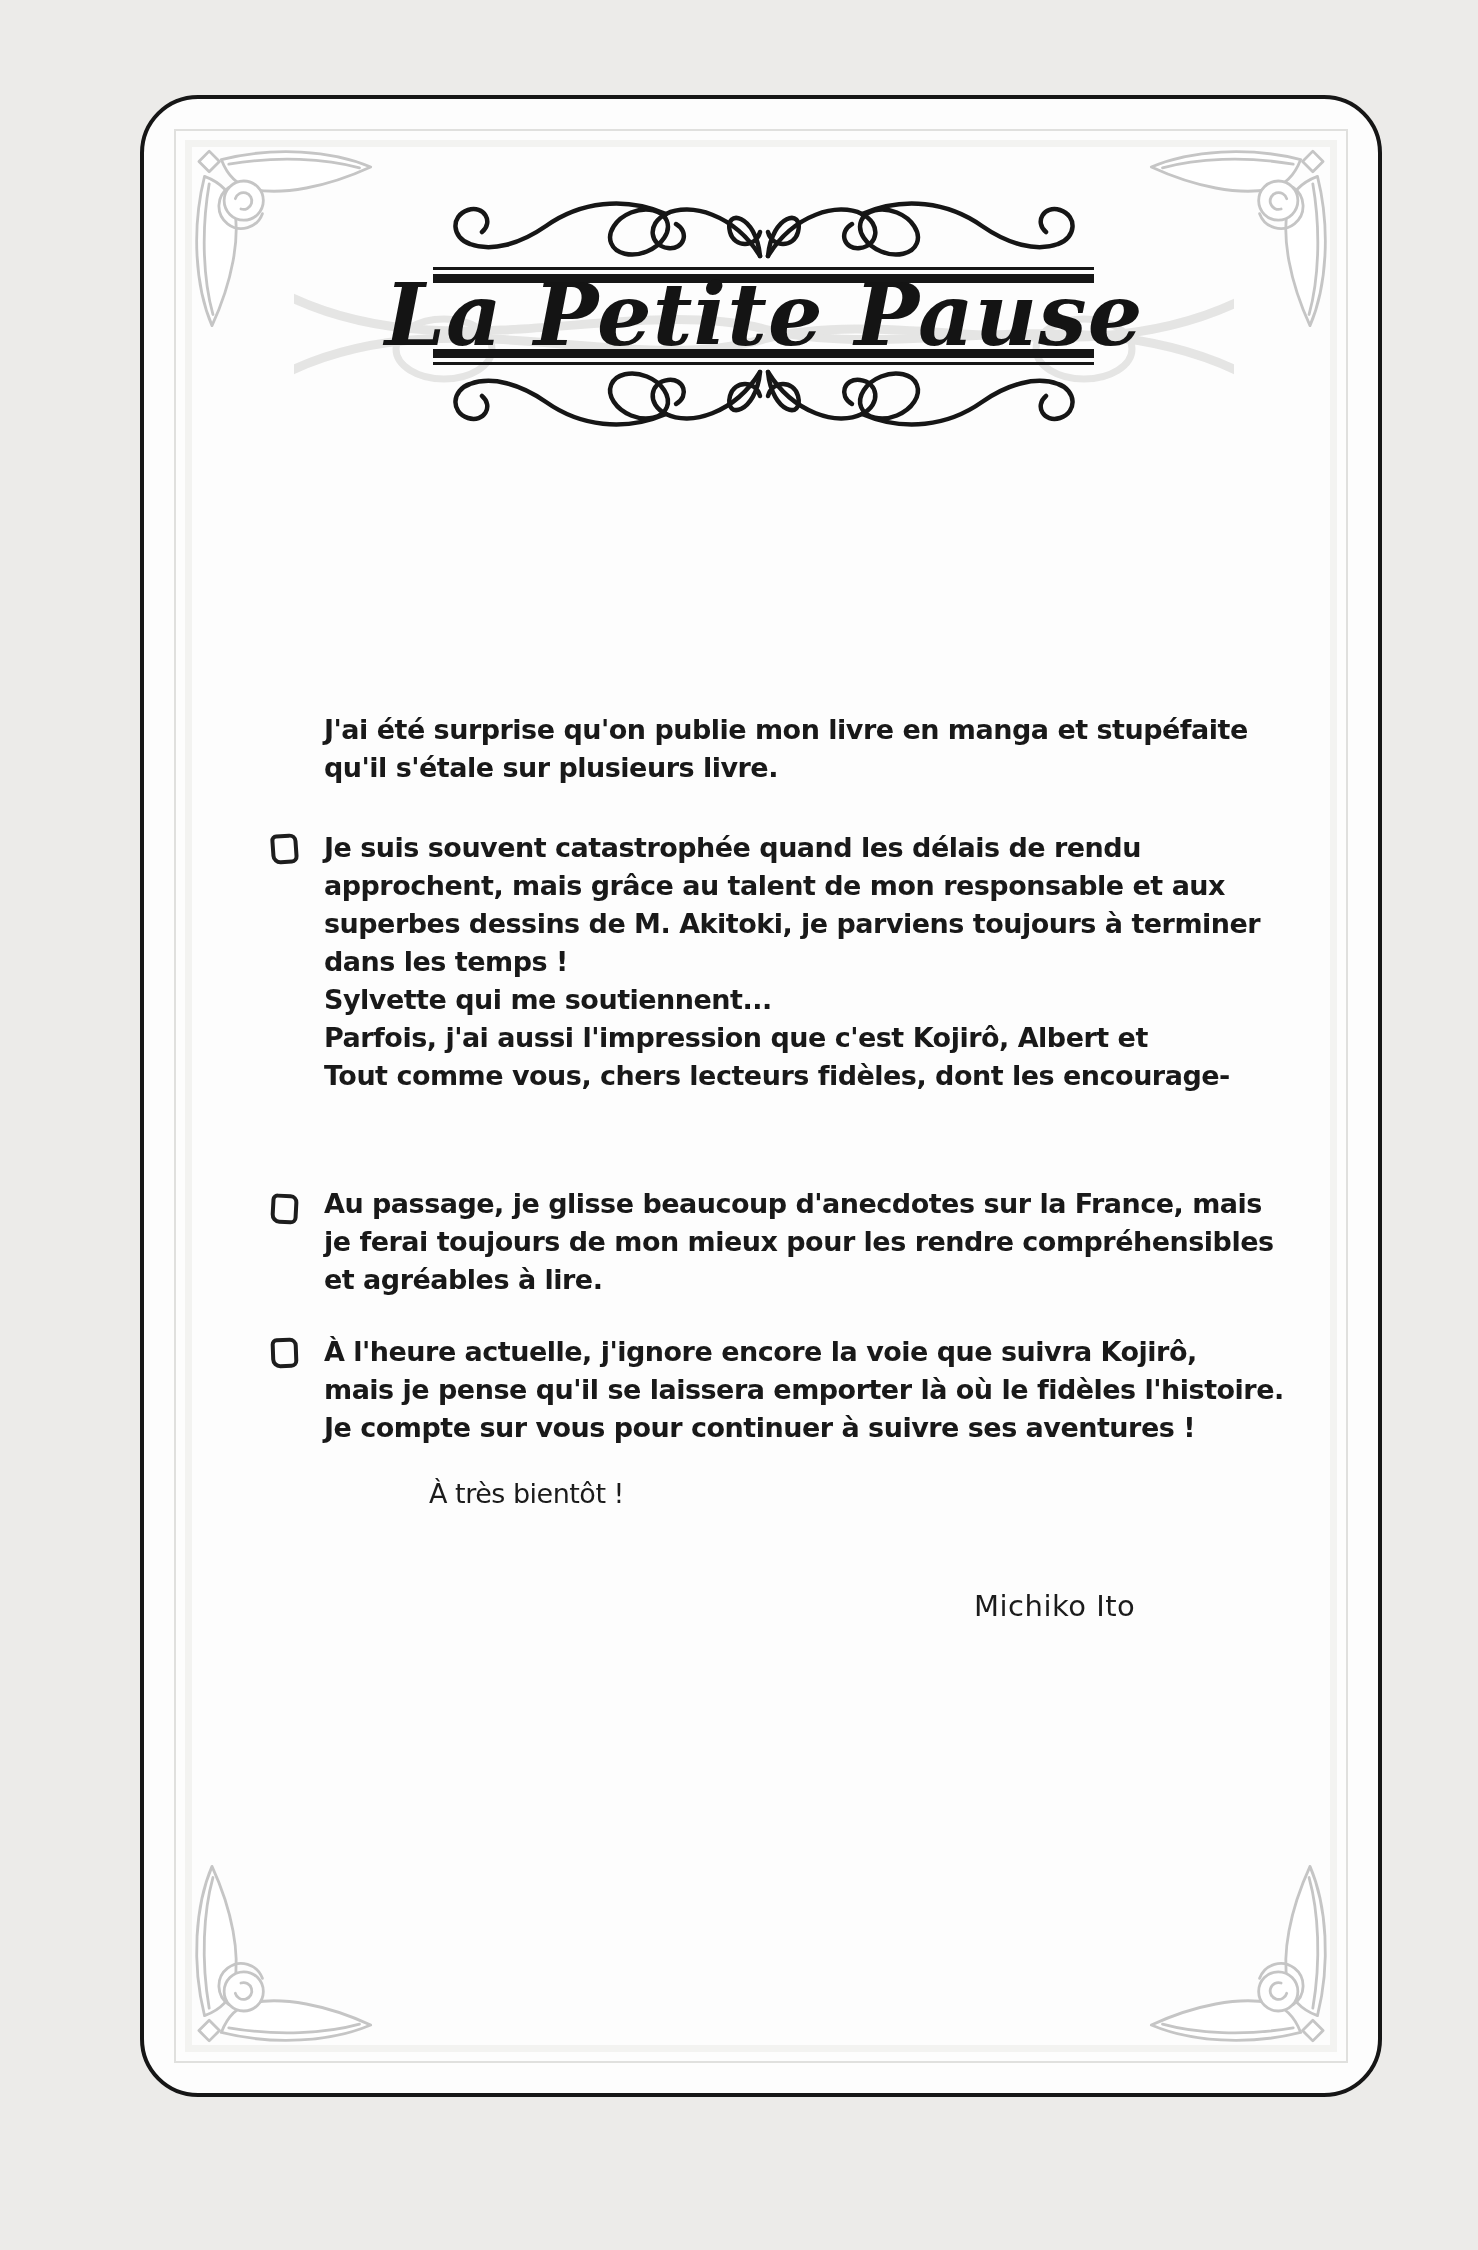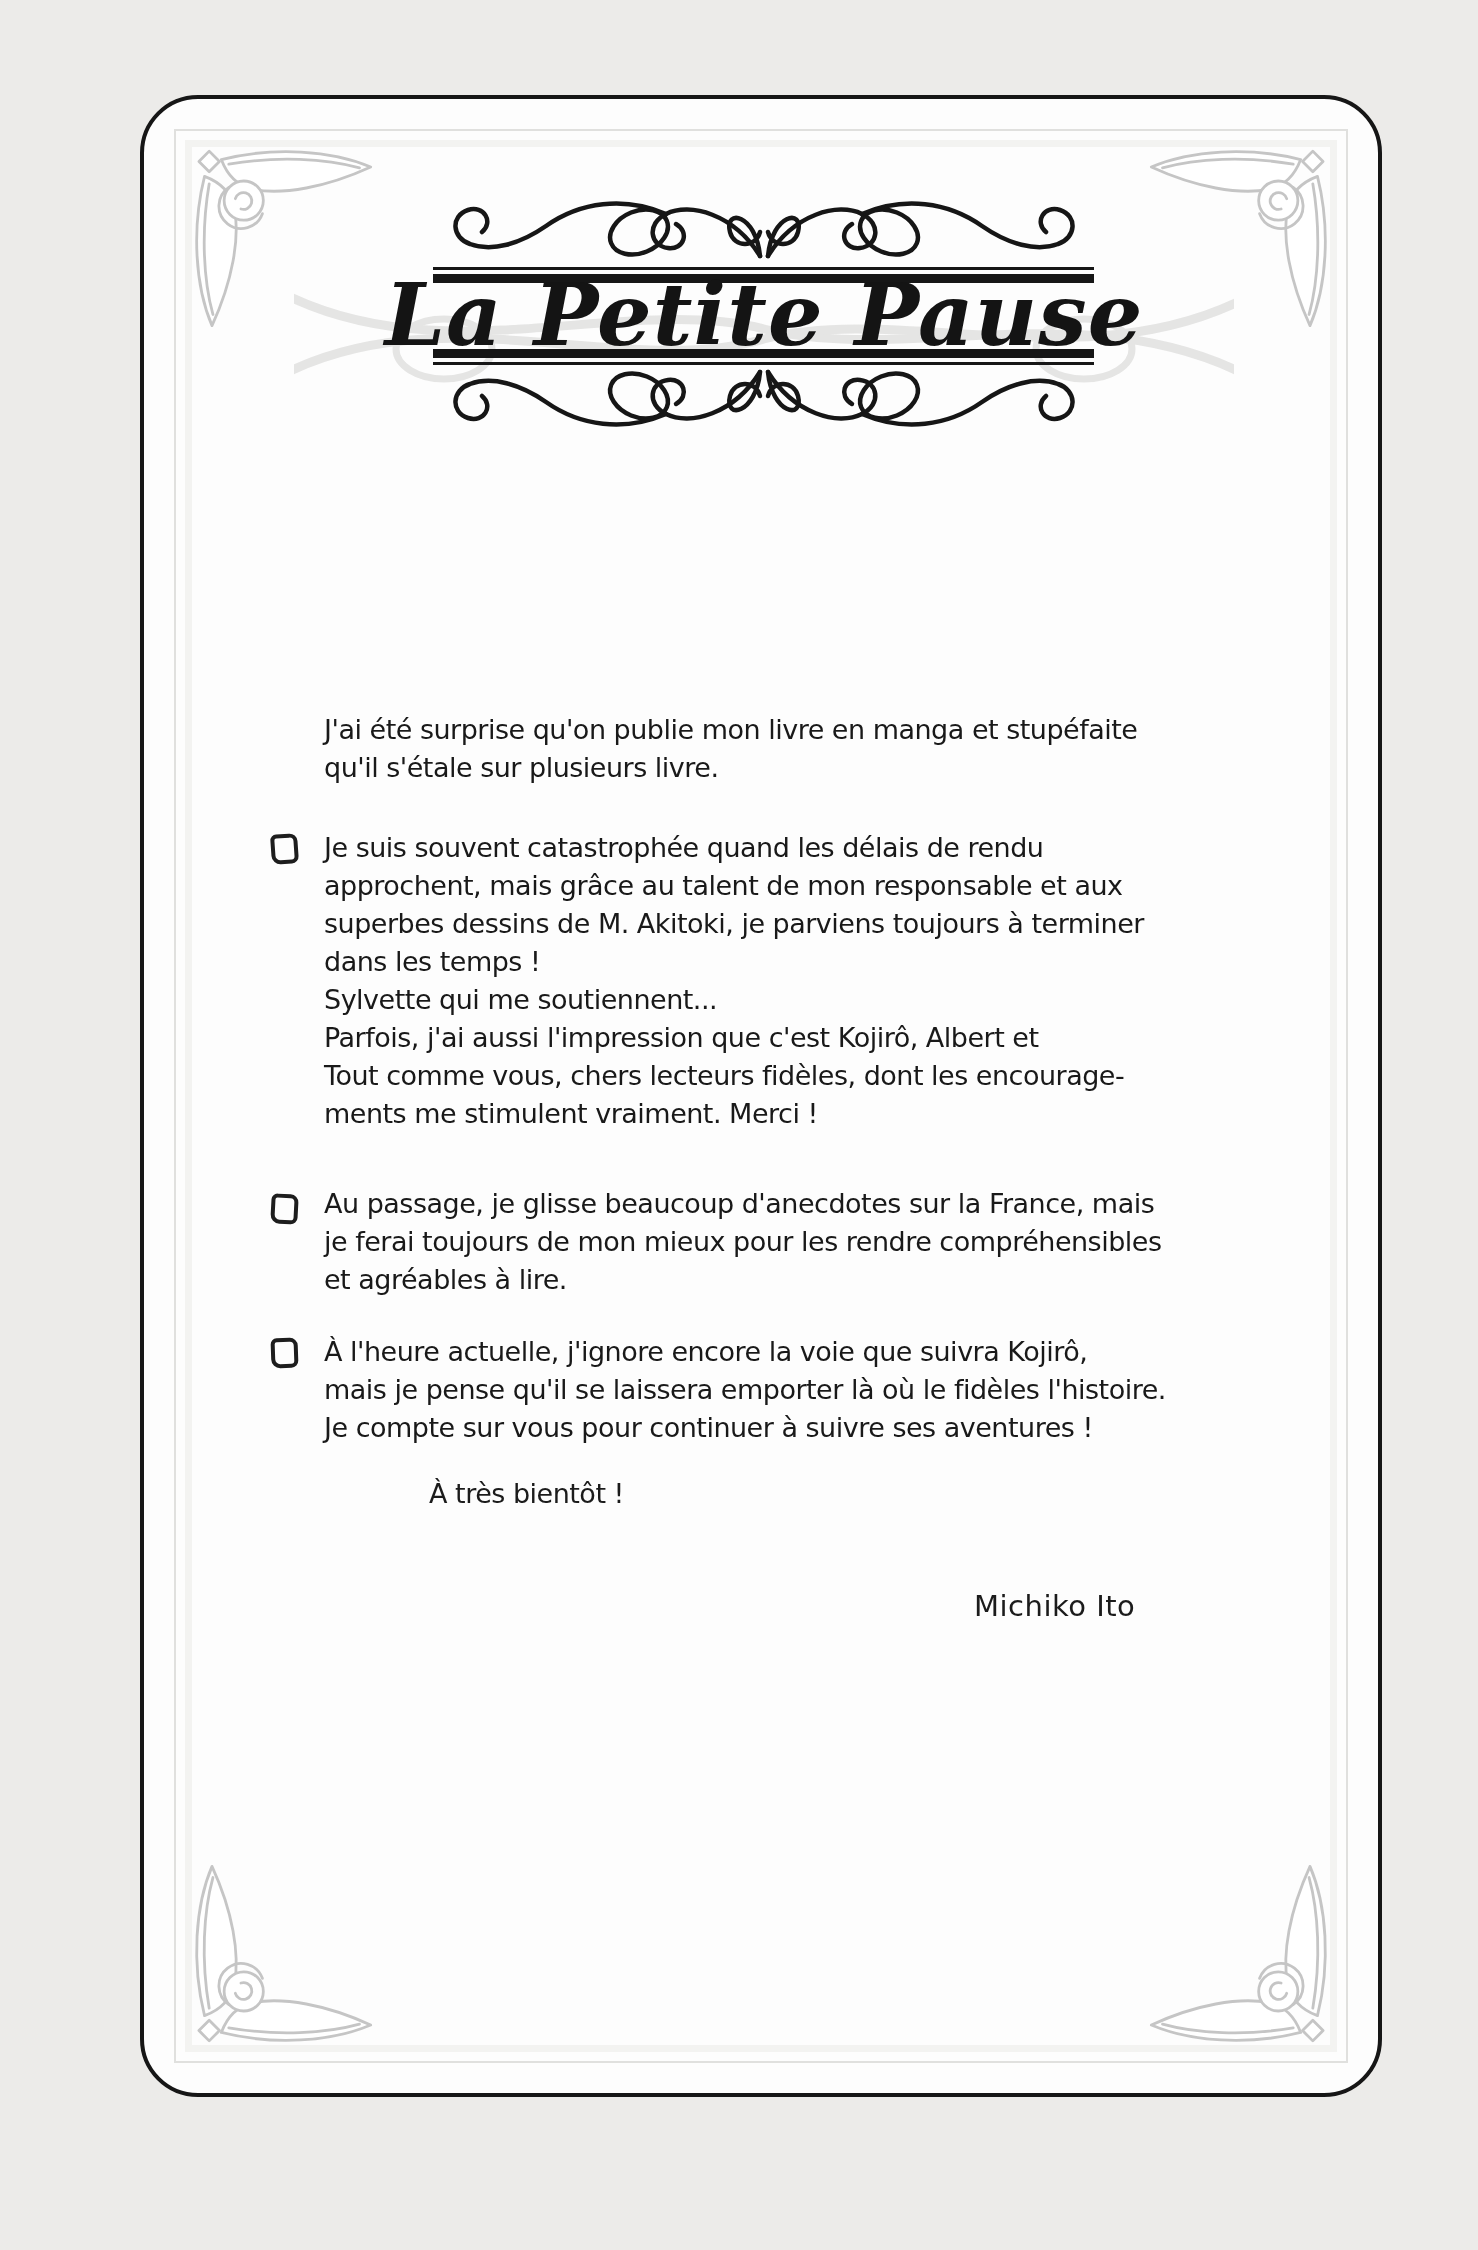--- a/index.html
+++ b/index.html
@@ -53,21 +53,21 @@
     color:#141414;
   }
 
   
   .para {
     position:absolute; left:180px; width:940px;
     font-size:27px; line-height:38px;
     letter-spacing:-0.5px;
     color:#191919;
   }
-  .line { height:38px; white-space:nowrap; }
+  .line { height:38px; white-space:nowrap;font-weight:bold; }
   .p1 { top:612px; }
   .p2 { top:730px; }
   .p3 { top:1086px; }
   .p4 { top:1234px; }
   .bullet {
     position:absolute; left:-53px; top:5px;
     width:27px; height:30px;
     border:4px solid #1d1d1d;
     border-radius:6px 8px 7px 9px;
     transform:rotate(-4deg);
@@ -162,21 +162,20 @@
 
   <div class="para p2">
     <span class="bullet"></span>
     <div class="line">Je suis souvent catastrophée quand les délais de rendu</div>
     <div class="line">approchent, mais grâce au talent de mon responsable et aux</div>
     <div class="line">superbes dessins de M. Akitoki, je parviens toujours à terminer</div>
     <div class="line">dans les temps !</div>
     <div class="line">Sylvette qui me soutiennent...</div>
     <div class="line">Parfois, j'ai aussi l'impression que c'est Kojirô, Albert et</div>
     <div class="line">Tout comme vous, chers lecteurs fidèles, dont les encourage-</div>
-    <div class="line">ments me stimulent vraiment. Merci !</div>
   </div>
 
   <div class="para p3">
     <span class="bullet"></span>
     <div class="line">Au passage, je glisse beaucoup d'anecdotes sur la France, mais</div>
     <div class="line">je ferai toujours de mon mieux pour les rendre compréhensibles</div>
     <div class="line">et agréables à lire.</div>
   </div>
 
   <div class="para p4">

